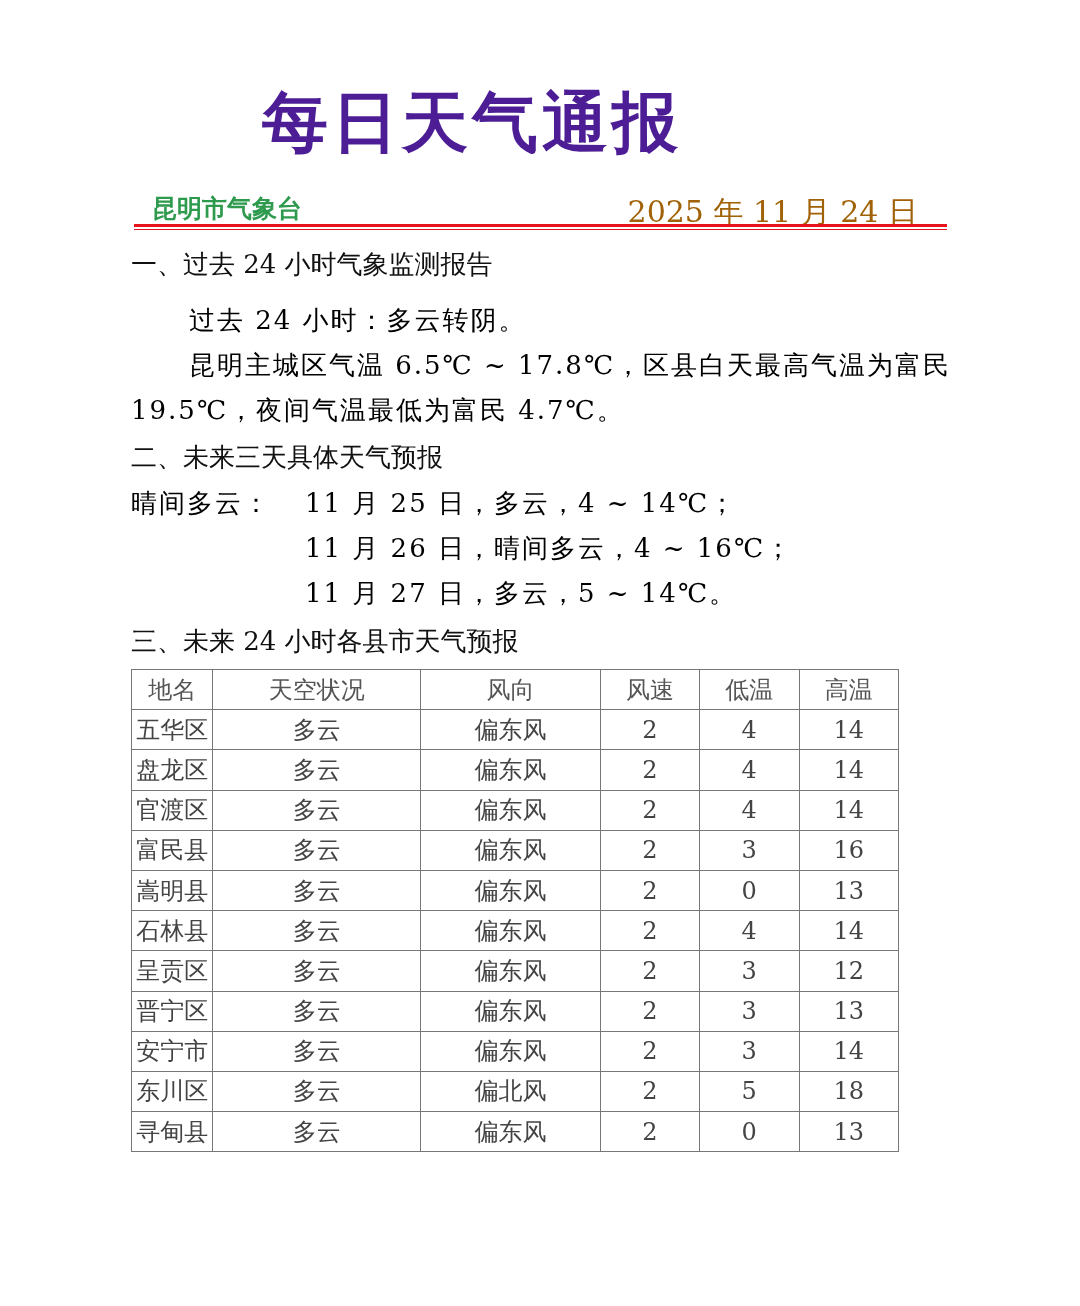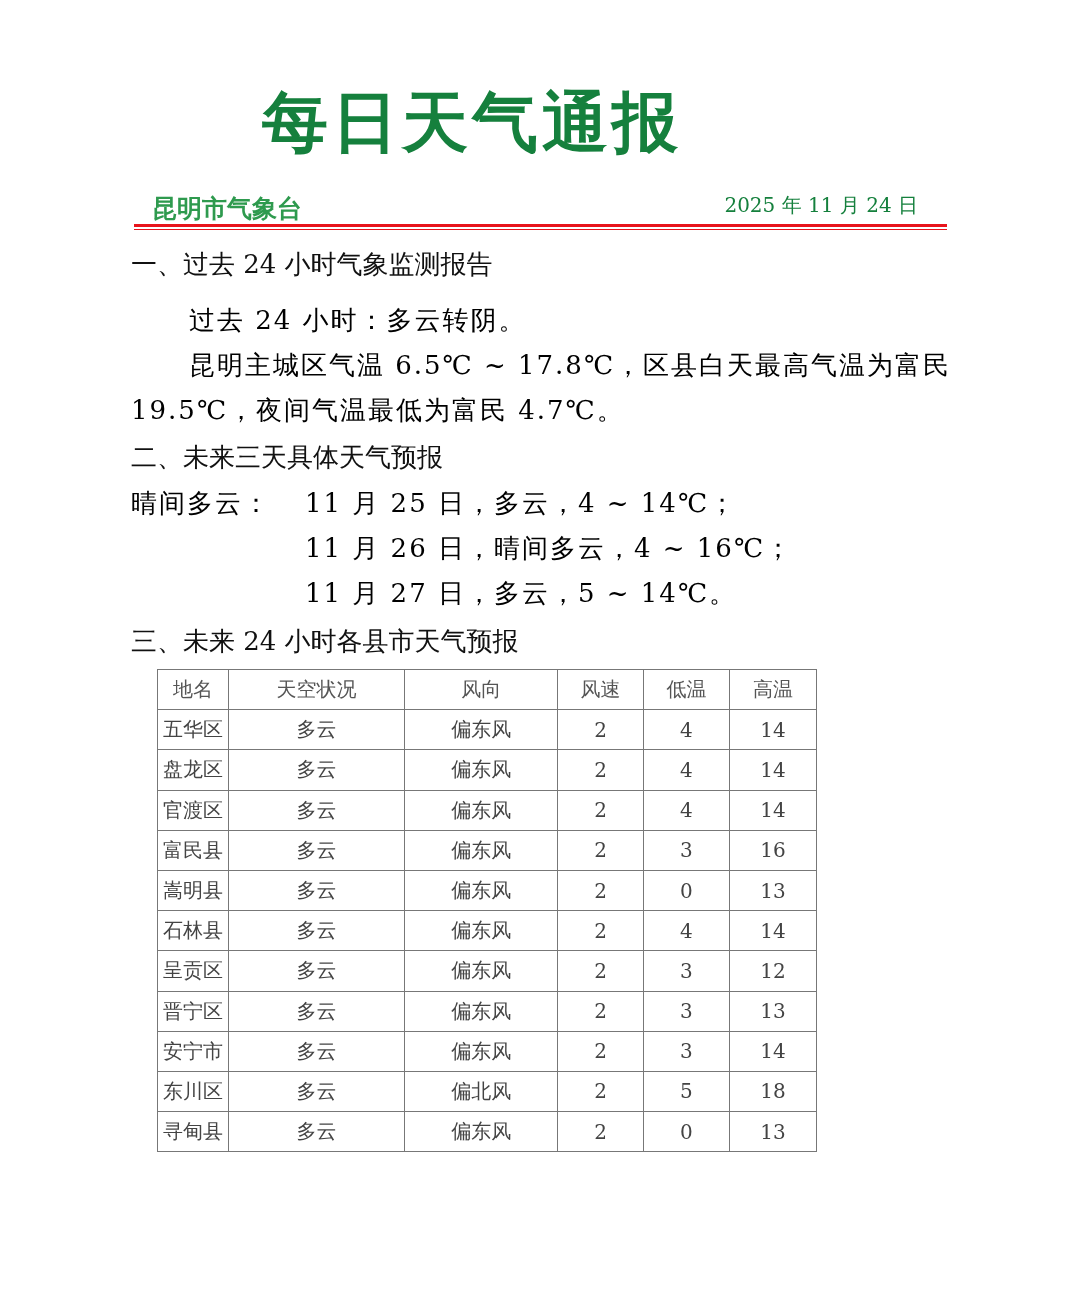--- a/index.html
+++ b/index.html
@@ -1,28 +1,28 @@
 <!DOCTYPE html>
 <html><head>
 <meta charset="utf-8">
 <style>
   html, body { margin: 0; padding: 0; background: #ffffff; }
   body { width: 1080px; height: 1306px; position: relative; overflow: hidden;
          font-family: "DejaVu Serif", "Liberation Serif", serif; color: #222; }
   .title { position: absolute; left: 0; top: 78px; width: 944px; text-align: center;
-           font-size: 66px; font-weight: bold; color: #15803d; letter-spacing: 4px;
+           font-size: 66px; font-weight: bold; color: #4c1d95; letter-spacing: 4px;
            font-family: "DejaVu Serif", serif; }
   .org { position: absolute; left: 152px; top: 192px; font-size: 25px; color: #2e9a4e; font-weight: bold; }
-  .date { position: absolute; right: 162px; top: 192px; font-size: 20px; color: #15803d; }
+  .date { position: absolute; right: 162px; top: 192px; font-size: 30px; color: #a16207; }
   .rule-thick { position: absolute; left: 134px; top: 224px; width: 813px; height: 3px; background: #e8141c; }
   .rule-thin { position: absolute; left: 134px; top: 229px; width: 813px; height: 1px; background: #e8141c; }
   .h { position: absolute; left: 131px; font-size: 26px; color: #111; }
   .p { position: absolute; font-size: 26px; color: #000000; letter-spacing: 2px; white-space: nowrap; }
-  table { position: absolute; left: 131px; top: 669px; width: 660px; border-collapse: collapse;
-          font-size: 20px; color: #444; margin-left: 26px; }
+  table { position: absolute; left: 131px; top: 669px; width: 768px; border-collapse: collapse;
+          font-size: 24px; color: #444; }
   td, th { border: 1.5px solid #777; height: 39.2px; text-align: center; font-weight: normal; padding: 0; }
   th { color: #555; }
 </style>
 </head>
 <body>
 
 <div class="title">每日天气通报</div>
 <div class="org">昆明市气象台</div>
 <div class="date">2025 年 11 月 24 日</div>
 <div class="rule-thick"></div>

